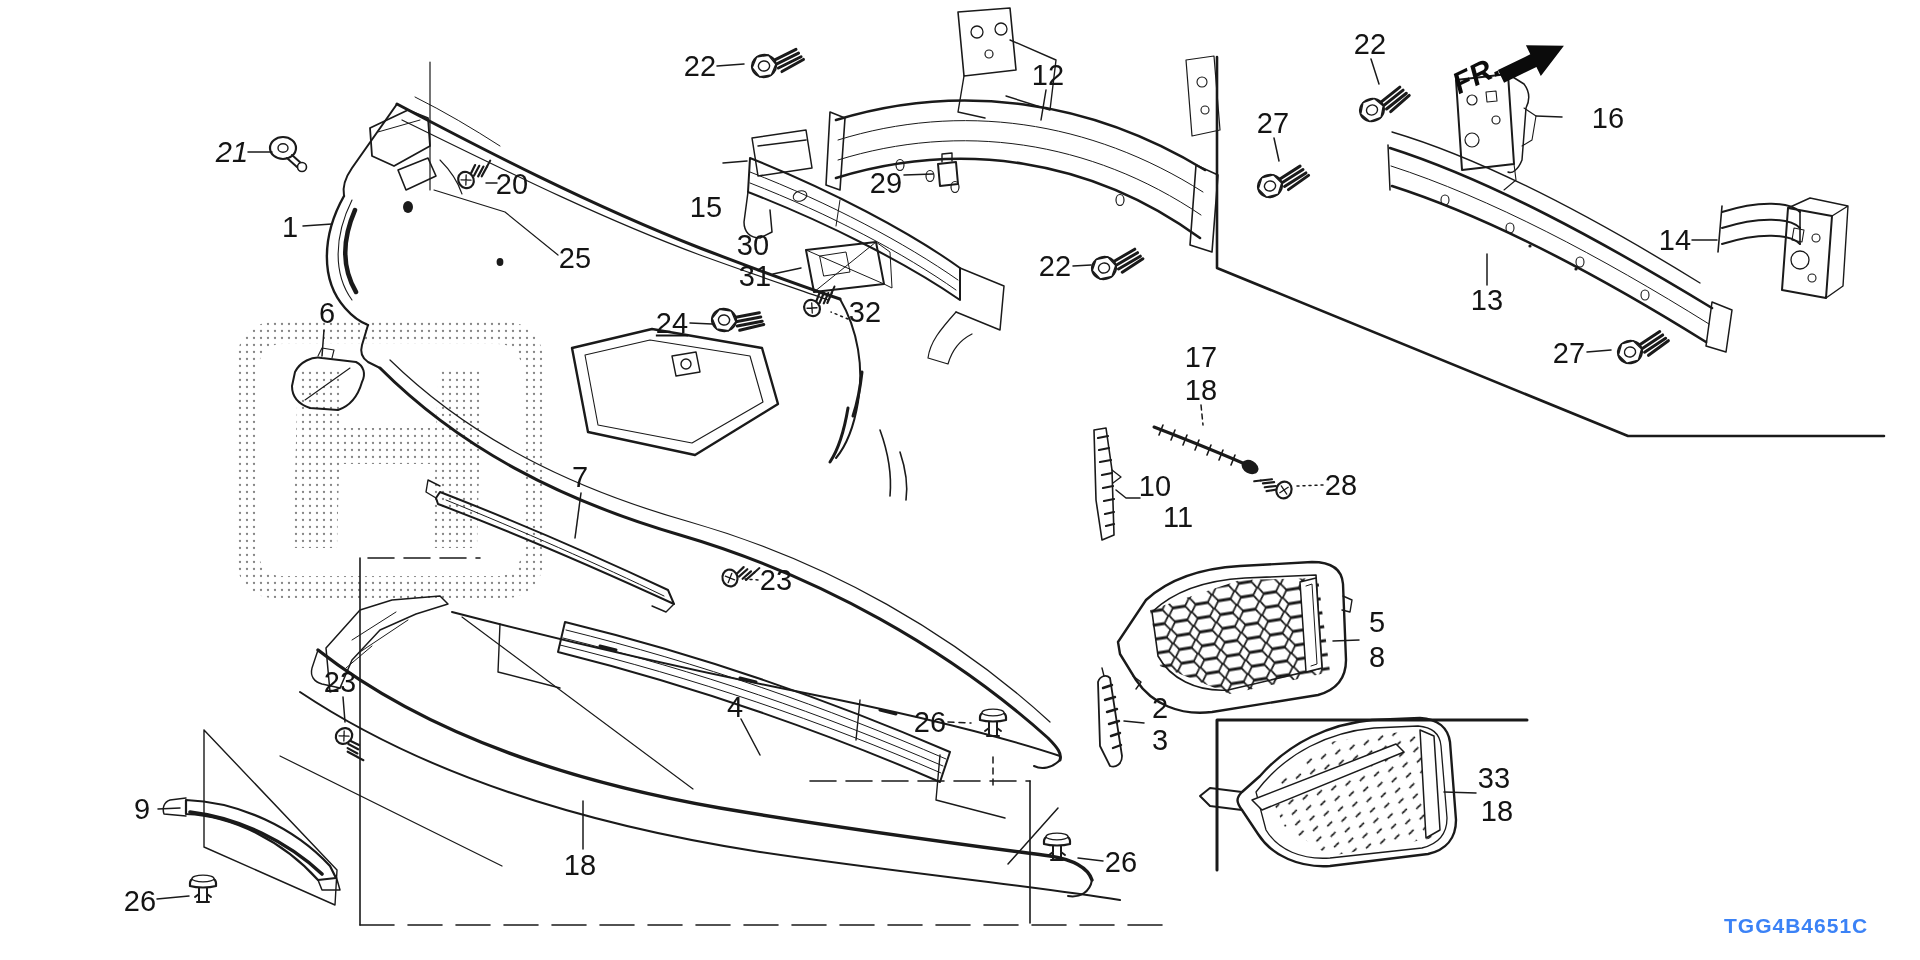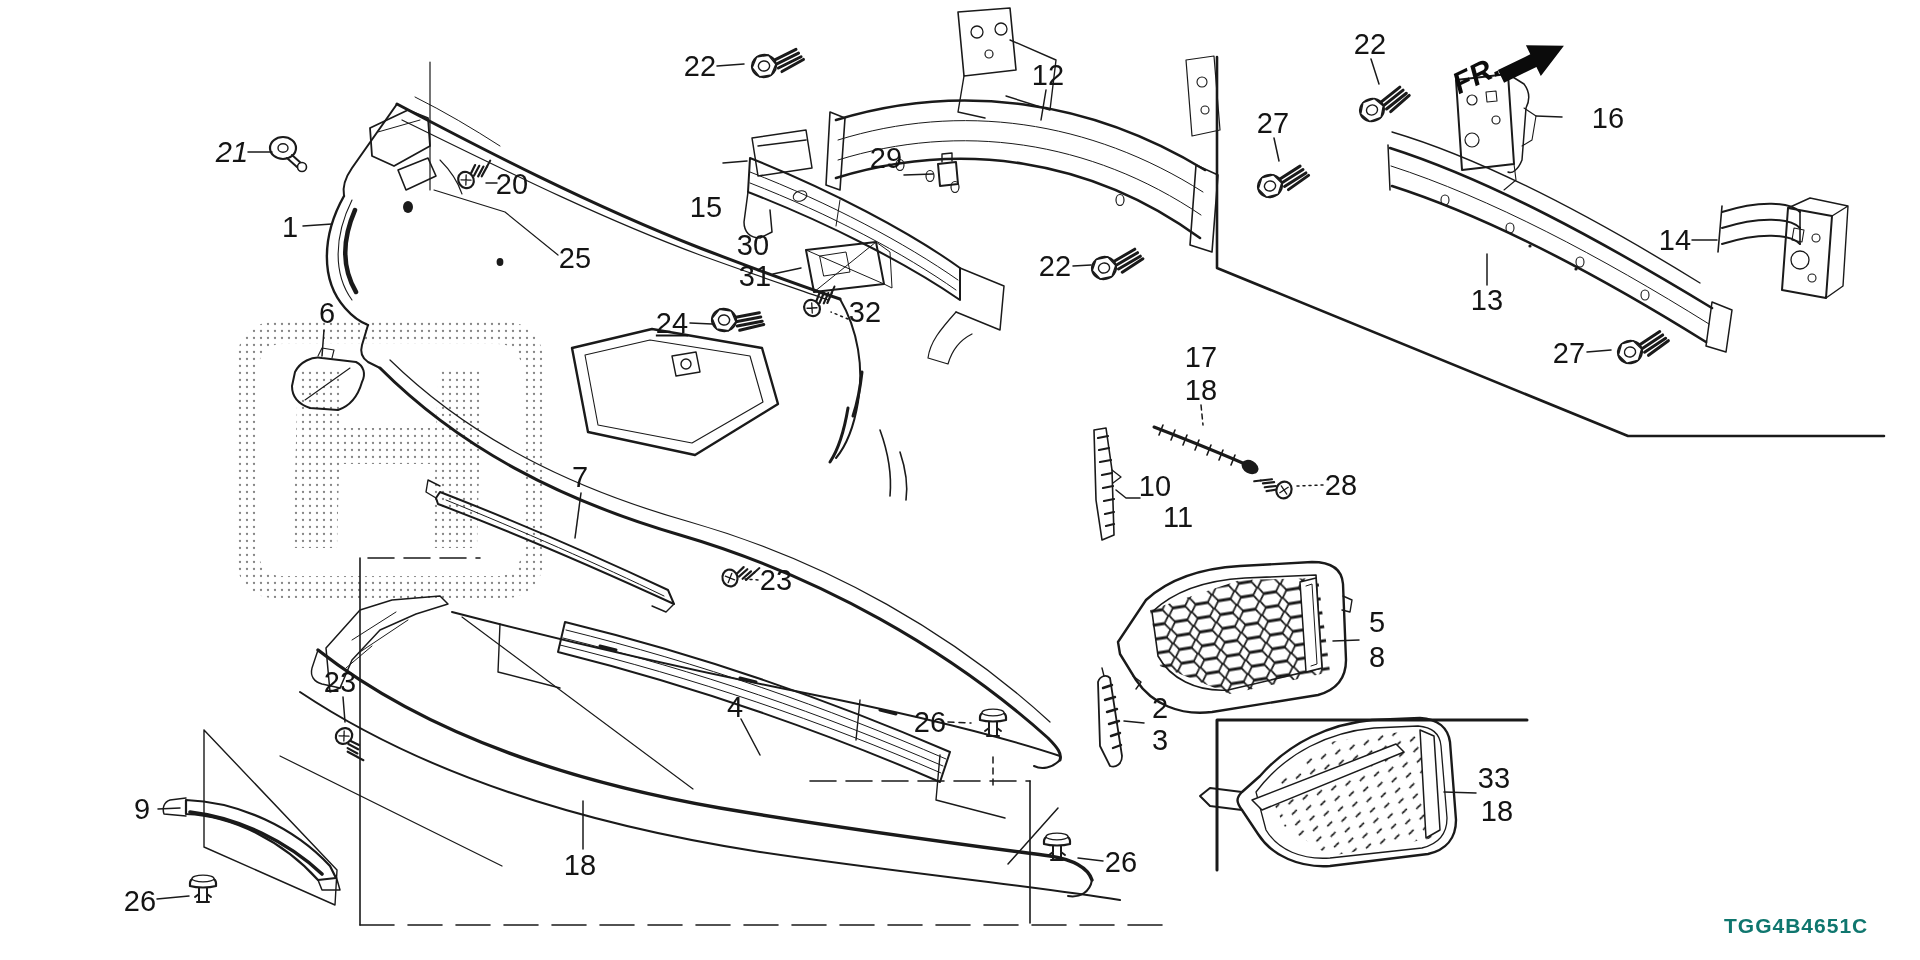--- a/index.html
+++ b/index.html
@@ -2,21 +2,21 @@
 <html><head>
 <meta charset="utf-8">
 <style>
   html,body{margin:0;padding:0;background:#fff;}
   .stage{position:relative;width:1920px;height:960px;background:#ffffff;overflow:hidden;
          font-family:"Liberation Sans", sans-serif;}
   .stage svg{position:absolute;left:0;top:0;}
   .callout{position:absolute;transform:translate(-50%,-50%);font-size:29px;line-height:1;
            color:#141414;cursor:pointer;user-select:none;letter-spacing:0;}
   .part-code{position:absolute;left:1724px;top:914px;font-size:21px;font-weight:bold;
-             letter-spacing:1px;color:#0f766e;}
+             letter-spacing:1px;color:#3b82f6;}
   .fr-label{position:absolute;left:1452px;top:58px;font-size:30px;font-weight:900;
             font-style:italic;color:#0b0b0b;transform:rotate(-26deg);}
   .wm-text{position:absolute;left:92px;top:608px;font-size:98px;font-weight:bold;
            letter-spacing:36px;color:transparent;
            background-image:radial-gradient(#7d7d7d 1.15px, transparent 1.3px);
            background-size:6px 6px;-webkit-background-clip:text;background-clip:text;}
 </style>
 </head>
 <body>
 
@@ -352,21 +352,21 @@
   <div class="part-code">TGG4B4651C</div>
 
   <div id="callout-layer">
       <div class="callout" style="left: 232px; top: 152px; font-style: italic;">21</div>
       <div class="callout" style="left: 290px; top: 227px;">1</div>
       <div class="callout" style="left: 512px; top: 184px;">20</div>
       <div class="callout" style="left: 575px; top: 258px;">25</div>
       <div class="callout" style="left: 327px; top: 313px;">6</div>
       <div class="callout" style="left: 700px; top: 66px;">22</div>
       <div class="callout" style="left: 706px; top: 167px; margin-top: 40px;">15</div>
-      <div class="callout" style="left: 886px; top: 158px;">29</div>
+      <div class="callout" style="left: 886px; top: 183px;">29</div>
       <div class="callout" style="left: 753px; top: 245px;">30</div>
       <div class="callout" style="left: 755px; top: 276px;">31</div>
       <div class="callout" style="left: 672px; top: 323px; text-decoration: underline;">24</div>
       <div class="callout" style="left: 865px; top: 312px;">32</div>
       <div class="callout" style="left: 1048px; top: 75px;">12</div>
       <div class="callout" style="left: 1055px; top: 266px;">22</div>
       <div class="callout" style="left: 1273px; top: 123px;">27</div>
       <div class="callout" style="left: 1370px; top: 44px;">22</div>
       <div class="callout" style="left: 1581px; top: 118px; margin-left: 27px;">16</div>
       <div class="callout" style="left: 1675px; top: 240px;">14</div>

